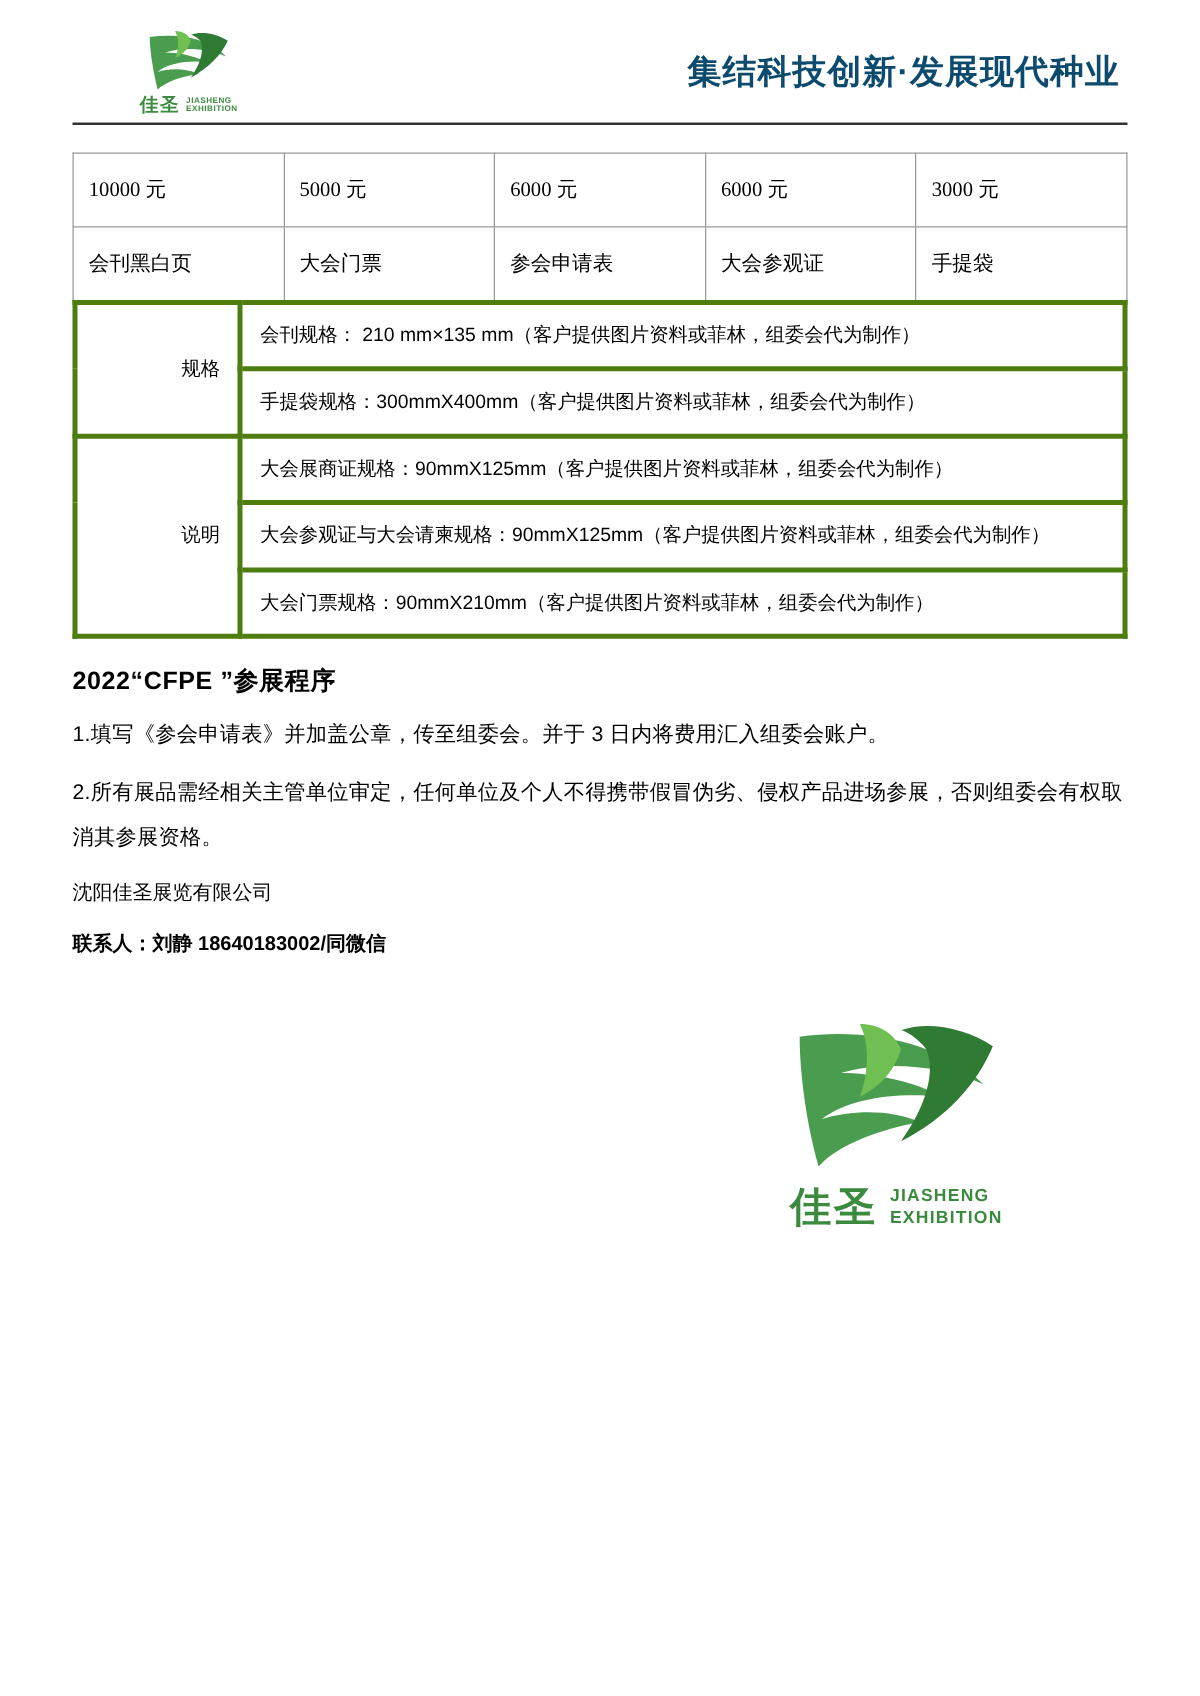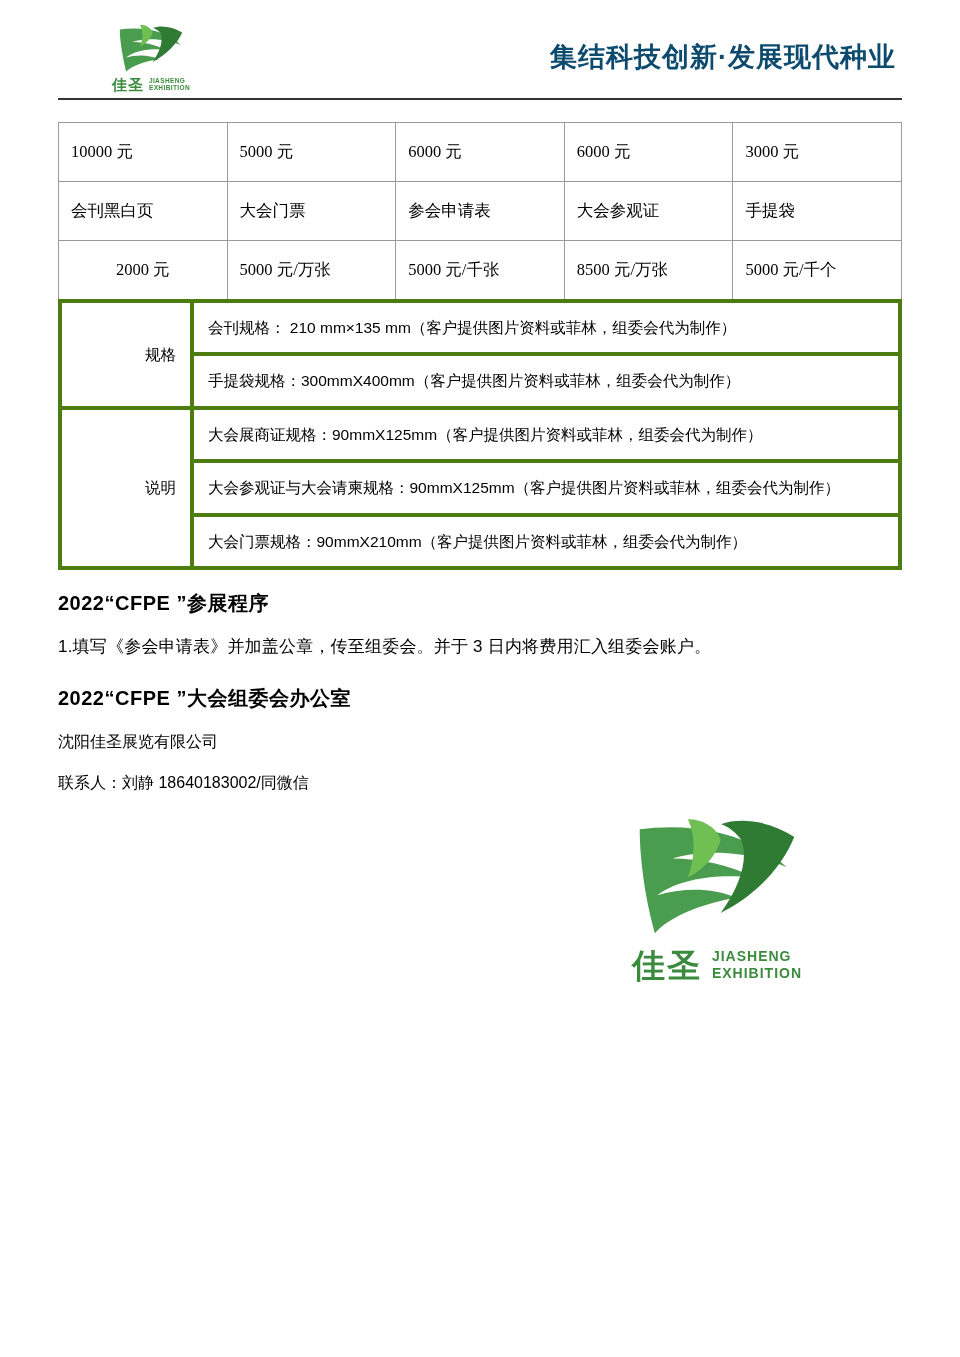--- a/index.html
+++ b/index.html
@@ -123,21 +123,21 @@
     line-height: 2.1;
     margin: 0 0 10px 0;
     letter-spacing: 0.2px;
   }
   p.small {
     font-size: 16px;
     line-height: 2.2;
     margin: 0 0 6px 0;
   }
   p.bold {
-    font-weight: normal;
+    font-weight: bold;
   }
 
   
   .big-logo {
     position: absolute;
     right: 118px;
     top: 800px;
     width: 250px;
     text-align: center;
   }
@@ -209,27 +209,20 @@
         <td>6000 元</td>
         <td>3000 元</td>
       </tr>
       <tr>
         <td>会刊黑白页</td>
         <td>大会门票</td>
         <td>参会申请表</td>
         <td>大会参观证</td>
         <td>手提袋</td>
       </tr>
-      <tr>
-        <td class="center">2000 元</td>
-        <td>5000 元/万张</td>
-        <td>5000 元/千张</td>
-        <td>8500 元/万张</td>
-        <td>5000 元/千个</td>
-      </tr>
     </tbody>
   </table>
 
   <table class="spec-table">
     <tbody>
       <tr>
         <td class="spec-label" rowspan="2">规格</td>
         <td>会刊规格： 210 mm×135 mm（客户提供图片资料或菲林，组委会代为制作）</td>
       </tr>
       <tr>
@@ -243,22 +236,22 @@
         <td>大会参观证与大会请柬规格：90mmX125mm（客户提供图片资料或菲林，组委会代为制作）</td>
       </tr>
       <tr>
         <td>大会门票规格：90mmX210mm（客户提供图片资料或菲林，组委会代为制作）</td>
       </tr>
     </tbody>
   </table>
 
   <h2 class="section-title">2022“CFPE ”参展程序</h2>
   <p class="para">1.填写《参会申请表》并加盖公章，传至组委会。并于 3 日内将费用汇入组委会账户。</p>
-
-  <h2 class="section-title">2022“CFPE ”大会组委会办公室</h2>
+  <p class="para">2.所有展品需经相关主管单位审定，任何单位及个人不得携带假冒伪劣、侵权产品进场参展，否则组委会有权取消其参展资格。</p>
+
   <div class="contact-block">
     <p class="small">沈阳佳圣展览有限公司</p>
     <p class="small bold">联系人：刘静 18640183002/同微信</p>
   </div>
 
   <div class="big-logo">
     <div class="big-mark">
       <svg viewBox="0 0 150 100" width="190" height="128" xmlns="http://www.w3.org/2000/svg">
         <path d="M14 10 C56 4 104 14 130 40 C104 28 66 25 40 33 C60 33 86 38 104 48 C78 45 46 48 28 62 C48 56 72 56 90 64 C66 68 38 78 26 92 C18 64 14 32 14 10 Z" fill="#4a9c4e"></path>
         <path d="M78 6 C94 0 118 4 136 16 C126 40 106 62 78 76 C94 54 100 32 94 18 C88 10 80 6 78 6 Z" fill="#2f7b34"></path>

